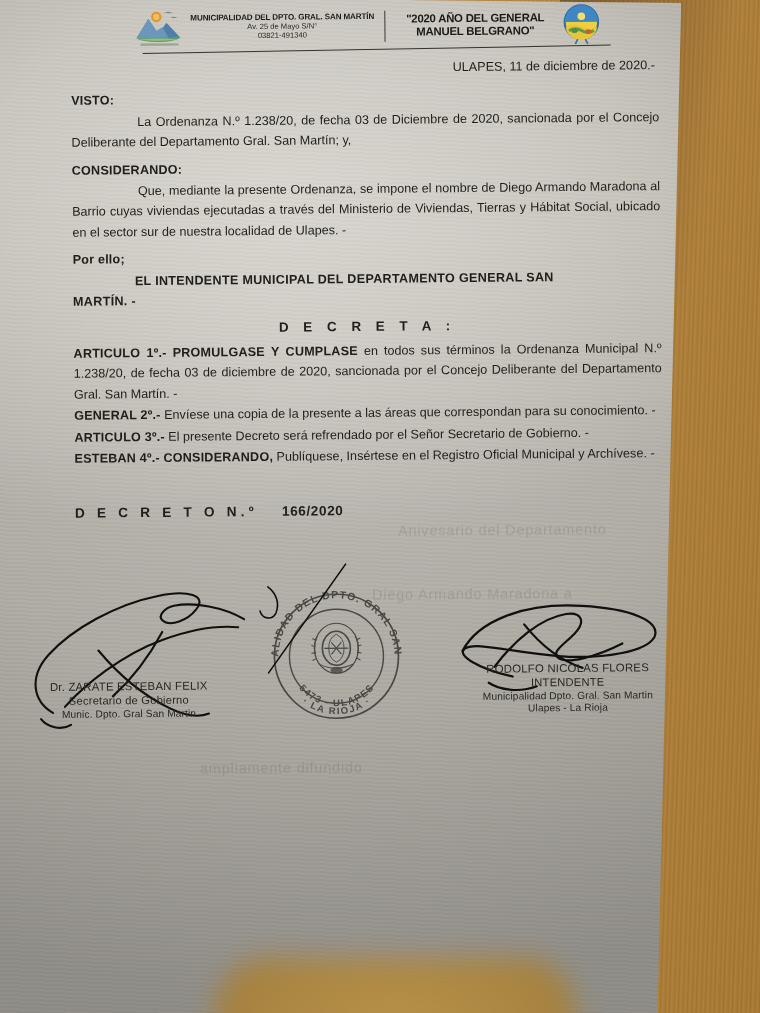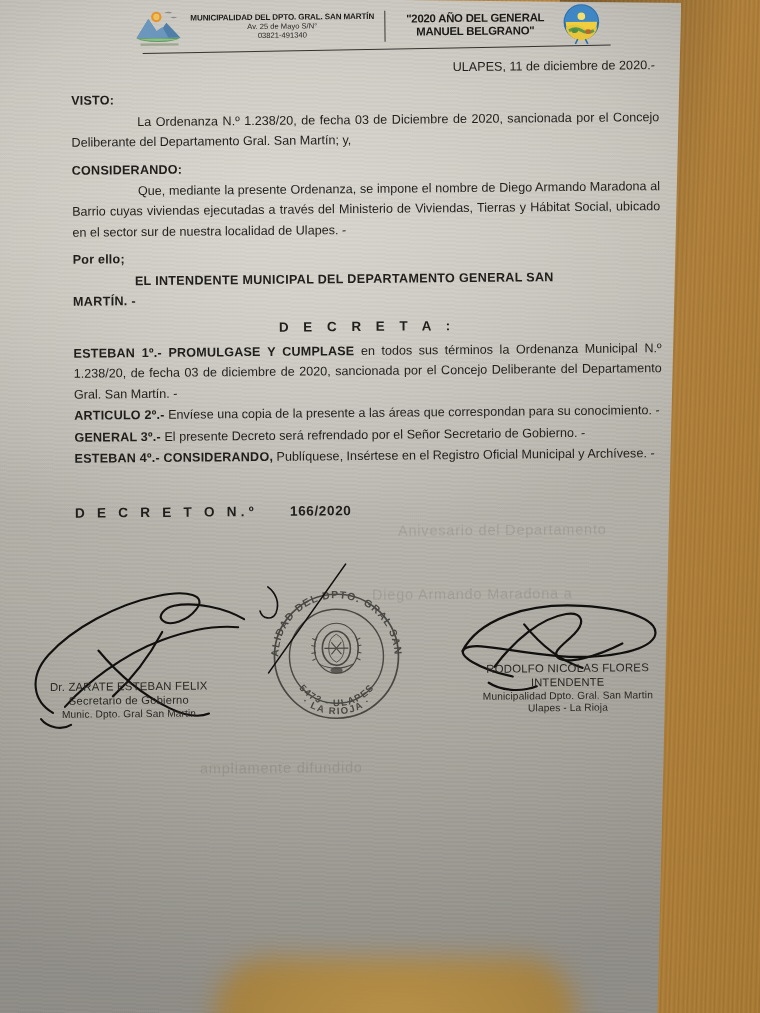--- a/index.html
+++ b/index.html
@@ -202,21 +202,21 @@
     margin: 0 0 1px 0;
     padding-left: 0;
   }
 
   .decreto-no {
     margin-top: 34px;
     font-weight: 700;
     font-size: 13.6px;
     letter-spacing: 4.2px;
   }
-  .decreto-no .num { letter-spacing: 0.6px; margin-left: 32px; }
+  .decreto-no .num { letter-spacing: 0.6px; margin-left: 24px; }
 
   
   .sig {
     position: absolute;
     text-align: center;
     line-height: 1.22;
     color: #2a2824;
   }
   .sig-left { left: 26px; top: 678px; width: 200px; }
   .sig-right { left: 470px; top: 664px; width: 190px; }
@@ -318,32 +318,32 @@
 
       <div class="spacer-6"></div>
 
       <div class="para lbl">Por ello;</div>
       <div class="para declare">EL INTENDENTE MUNICIPAL DEL DEPARTAMENTO GENERAL SAN</div>
       <div class="para declare-2">MARTÍN. -</div>
 
       <div class="center-strong">D E C R E T A :</div>
 
       <div class="article">
-        <span class="lbl">ESTEBAN 1º.-</span>
+        <span class="lbl">ARTICULO 1º.-</span>
         <span class="lbl">PROMULGASE Y CUMPLASE</span>
         <span>en todos sus términos la Ordenanza Municipal N.º 1.238/20, de fecha 03 de diciembre de 2020, sancionada por el Concejo Deliberante del Departamento Gral. San Martín. -</span>
       </div>
 
       <div class="article">
-        <span class="lbl">ARTICULO   2º.-</span>
+        <span class="lbl">GENERAL   2º.-</span>
         <span>Envíese una copia de la presente a las áreas que correspondan para su conocimiento. -</span>
       </div>
 
       <div class="article">
-        <span class="lbl">GENERAL   3º.-</span>
+        <span class="lbl">ARTICULO   3º.-</span>
         <span>El presente Decreto será refrendado por el Señor Secretario de Gobierno. -</span>
       </div>
 
       <div class="article">
         <span class="lbl">ESTEBAN 4º.-</span>
         <span class="lbl">CONSIDERANDO,</span>
         <span>Publíquese, Insértese en el Registro Oficial Municipal y Archívese. -</span>
       </div>
 
       <div class="decreto-no">

